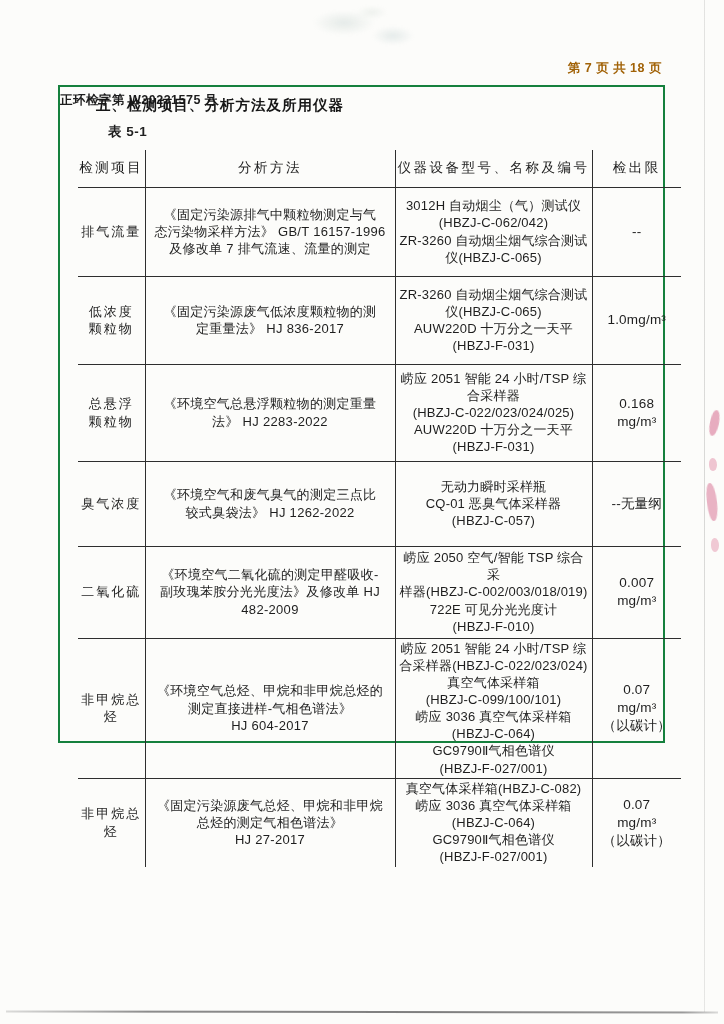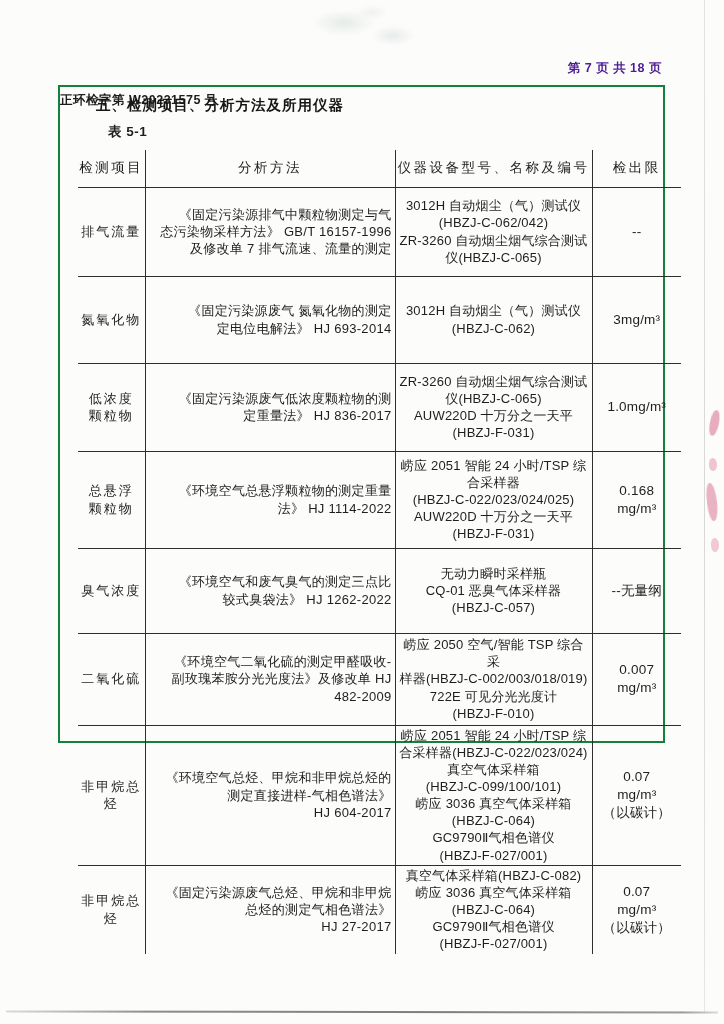--- a/index.html
+++ b/index.html
@@ -12,21 +12,21 @@
     -webkit-font-smoothing:antialiased;
   }
 
   
   .doc-number {
     position:absolute; left:60px; top:60px;
     font-size:12.5px; font-weight:600; letter-spacing:.5px; color:#1d1d1d;margin-top:32px;
   }
   .page-indicator {
     position:absolute; right:62px; top:60px;
-    font-size:12.5px; font-weight:600; letter-spacing:.5px; color:#4c1d95;
+    font-size:12.5px; font-weight:600; letter-spacing:.5px; color:#a16207;
   }
 
   
   .frame {
     position:absolute; left:58px; top:85px; width:607px; height:658px;
     border:2px solid #15803d;
   }
   .section-title {
     position:absolute; left:36px; top:9px;
     font-size:14.5px; font-weight:700; letter-spacing:1px; color:#161616;
@@ -50,21 +50,21 @@
     text-align:center; vertical-align:middle;
     font-size:13px; line-height:1.32; color:#1e1e1e;
     white-space:pre-line; padding:1px 3px;
     overflow:hidden;
   }
   td:first-child { border-left:none; }
   td:last-child  { border-right:none; }
   tr.last td { border-bottom:none; }
   thead td { border-top:none; font-size:13.5px; letter-spacing:2.5px; padding:0 1px; }
   td.c-item  { letter-spacing:2px; }
-  td.c-method{ letter-spacing:.3px;text-align:right; }
+  td.c-method{ letter-spacing:.3px; }
   td.c-instr { letter-spacing:.2px; padding:1px 2px; }
   td.c-limit { font-size:13.5px; letter-spacing:.2px; }
 
   
   .top-smudge {
     position:absolute; left:295px; top:2px; width:140px; height:52px;
     background:
       radial-gradient(ellipse 45px 18px at 35% 40%, rgba(150,175,170,.22), rgba(150,175,170,0) 70%),
       radial-gradient(ellipse 30px 14px at 70% 65%, rgba(140,170,175,.20), rgba(140,170,175,0) 70%),
       radial-gradient(ellipse 22px 10px at 55% 20%, rgba(160,180,170,.15), rgba(160,180,170,0) 70%);
@@ -125,44 +125,36 @@
         <td class="c-item">排气流量</td>
         <td class="c-method">《固定污染源排气中颗粒物测定与气
 态污染物采样方法》 GB/T 16157-1996
 及修改单 7 排气流速、流量的测定</td>
         <td class="c-instr">3012H 自动烟尘（气）测试仪
 (HBZJ-C-062/042)
 ZR-3260 自动烟尘烟气综合测试
 仪(HBZJ-C-065)</td>
         <td class="c-limit">--</td>
       </tr>
-      <tr style="height:87px">
-        <td class="c-item">氮氧化物</td>
-        <td class="c-method">《固定污染源废气 氮氧化物的测定
-定电位电解法》 HJ 693-2014</td>
-        <td class="c-instr">3012H 自动烟尘（气）测试仪
-(HBZJ-C-062)</td>
-        <td class="c-limit">3mg/m³</td>
-      </tr>
       <tr style="height:88px">
         <td class="c-item">低浓度
 颗粒物</td>
         <td class="c-method">《固定污染源废气低浓度颗粒物的测
 定重量法》 HJ 836-2017</td>
         <td class="c-instr">ZR-3260 自动烟尘烟气综合测试
 仪(HBZJ-C-065)
 AUW220D 十万分之一天平
 (HBZJ-F-031)</td>
         <td class="c-limit">1.0mg/m³</td>
       </tr>
       <tr style="height:97px">
         <td class="c-item">总悬浮
 颗粒物</td>
         <td class="c-method">《环境空气总悬浮颗粒物的测定重量
-法》 HJ 1114-2022</td>
+法》 HJ 2283-2022</td>
         <td class="c-instr">崂应 2051 智能 24 小时/TSP 综
 合采样器
 (HBZJ-C-022/023/024/025)
 AUW220D 十万分之一天平
 (HBZJ-F-031)</td>
         <td class="c-limit">0.168
 mg/m³</td>
       </tr>
       <tr style="height:85px">
         <td class="c-item">臭气浓度</td>

